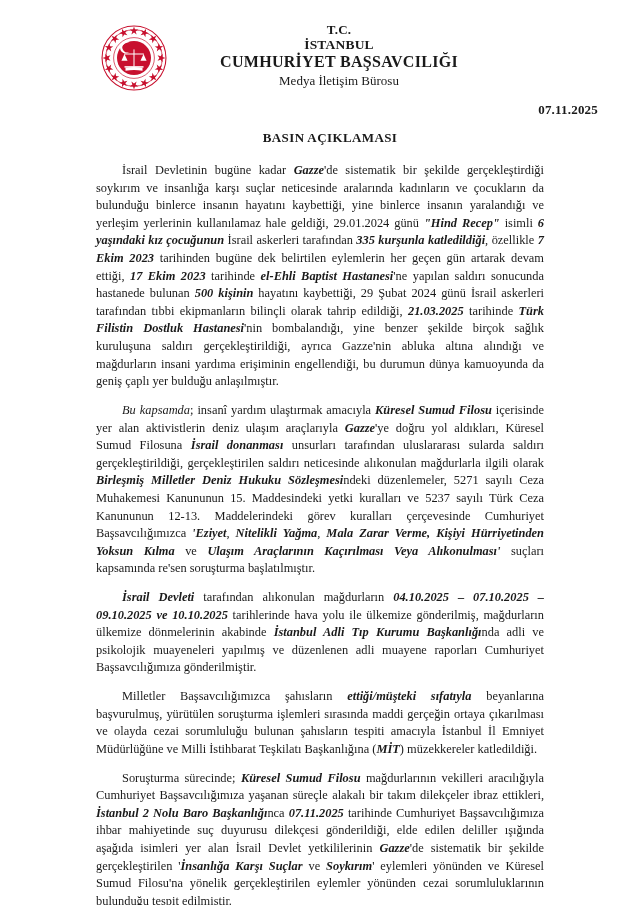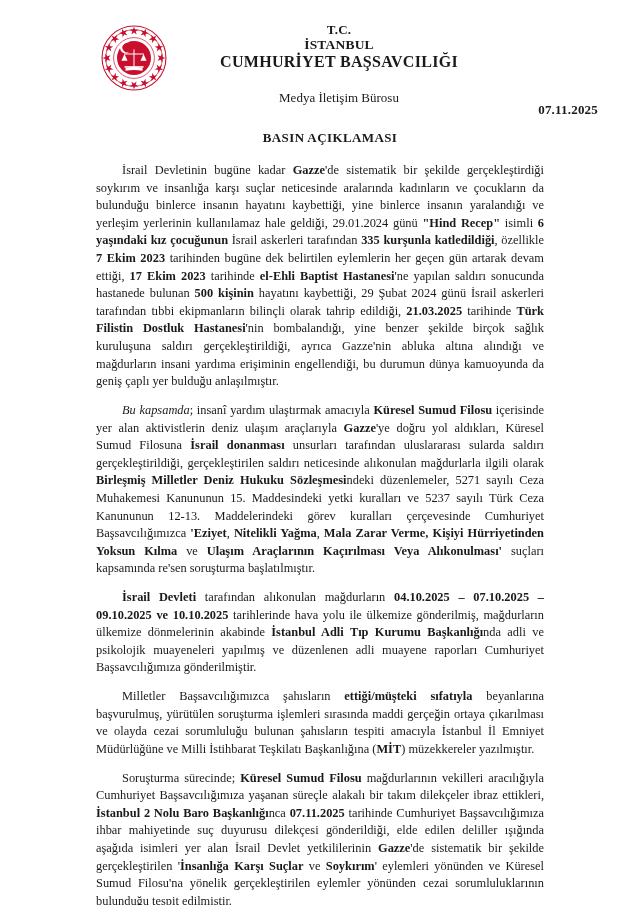--- a/index.html
+++ b/index.html
@@ -49,21 +49,21 @@
     font-weight: bold;
     font-size: 13.5px;
     letter-spacing: 0.2px;
   }
   .org-line-1 { font-size: 13px; }
   .org-line-2 { font-size: 13.5px; font-family: Liberation Serif, serif; }
   .org-line-3 { font-size: 16px; letter-spacing: 0.3px; }
   .org-line-4 {
     font-size: 13px;
     font-weight: normal;
-    margin-top: 18px;
+    margin-top: 1px;
   }
 
   .doc-date {
     position: absolute;
     right: 42px;
     top: 80px;
     font-weight: bold;
     font-size: 13px;
     letter-spacing: 0.2px;
   }
@@ -84,21 +84,21 @@
   }
   .content p {
     margin: 0 0 11px 0;
     text-align: justify;
     text-justify: inter-word;
     font-size: 12.4px;
     line-height: 1.42;
     text-indent: 26px;
     hyphens: none;
   }
-  b { font-weight: bold; }
+  b { font-weight: bold; font-style: italic; }
   i { }
 </style>
 </head>
 <body>
 
 <div class="page">
 
   <div class="header">
 
     <div class="emblem">
@@ -150,18 +150,18 @@
 
     <div class="doc-date">07.11.2025</div>
   </div>
 
   <div class="doc-title">BASIN AÇIKLAMASI</div>
 
   <div class="content">
     <p><span>İsrail Devletinin bugüne kadar </span><b>Gazze</b><span>'de sistematik bir şekilde gerçekleştirdiği soykırım ve insanlığa karşı suçlar neticesinde aralarında kadınların ve çocukların da bulunduğu binlerce insanın hayatını kaybettiği, yine binlerce insanın yaralandığı ve yerleşim yerlerinin kullanılamaz hale geldiği, 29.01.2024 günü </span><b>"Hind Recep"</b><span> isimli </span><b>6 yaşındaki kız çocuğunun</b><span> İsrail askerleri tarafından </span><b>335 kurşunla katledildiği</b><span>, özellikle </span><b>7 Ekim 2023</b><span> tarihinden bugüne dek belirtilen eylemlerin her geçen gün artarak devam ettiği, </span><b>17 Ekim 2023</b><span> tarihinde </span><b>el-Ehli Baptist Hastanesi</b><span>'ne yapılan saldırı sonucunda hastanede bulunan </span><b>500 kişinin</b><span> hayatını kaybettiği, 29 Şubat 2024 günü İsrail askerleri tarafından tıbbi ekipmanların bilinçli olarak tahrip edildiği, </span><b>21.03.2025</b><span> tarihinde </span><b>Türk Filistin Dostluk Hastanesi</b><span>'nin bombalandığı, yine benzer şekilde birçok sağlık kuruluşuna saldırı gerçekleştirildiği, ayrıca Gazze'nin abluka altına alındığı ve mağdurların insani yardıma erişiminin engellendiği, bu durumun dünya kamuoyunda da geniş çaplı yer bulduğu anlaşılmıştır.</span></p>
     <p><i>Bu kapsamda</i><span>; insanî yardım ulaştırmak amacıyla </span><b>Küresel Sumud Filosu</b><span> içerisinde yer alan aktivistlerin deniz ulaşım araçlarıyla </span><b>Gazze</b><span>'ye doğru yol aldıkları, Küresel Sumud Filosuna </span><b>İsrail donanması</b><span> unsurları tarafından uluslararası sularda saldırı gerçekleştirildiği, gerçekleştirilen saldırı neticesinde alıkonulan mağdurlarla ilgili olarak </span><b>Birleşmiş Milletler Deniz Hukuku Sözleşmesi</b><span>ndeki düzenlemeler, 5271 sayılı Ceza Muhakemesi Kanununun 15. Maddesindeki yetki kuralları ve 5237 sayılı Türk Ceza Kanununun 12-13. Maddelerindeki görev kuralları çerçevesinde Cumhuriyet Başsavcılığımızca </span><b>'Eziyet</b><span>, </span><b>Nitelikli Yağma</b><span>, </span><b>Mala Zarar Verme, Kişiyi Hürriyetinden Yoksun Kılma</b><span> ve </span><b>Ulaşım Araçlarının Kaçırılması Veya Alıkonulması'</b><span> suçları kapsamında re'sen soruşturma başlatılmıştır.</span></p>
     <p><b>İsrail Devleti</b><span> tarafından alıkonulan mağdurların </span><b>04.10.2025 – 07.10.2025 – 09.10.2025 ve 10.10.2025</b><span> tarihlerinde hava yolu ile ülkemize gönderilmiş, mağdurların ülkemize dönmelerinin akabinde </span><b>İstanbul Adli Tıp Kurumu Başkanlığı</b><span>nda adli ve psikolojik muayeneleri yapılmış ve düzenlenen adli muayene raporları Cumhuriyet Başsavcılığımıza gönderilmiştir.</span></p>
-    <p><span>Milletler Başsavcılığımızca şahısların </span><b>ettiği/müşteki sıfatıyla</b><span> beyanlarına başvurulmuş, yürütülen soruşturma işlemleri sırasında maddi gerçeğin ortaya çıkarılması ve olayda cezai sorumluluğu bulunan şahısların tespiti amacıyla İstanbul İl Emniyet Müdürlüğüne ve Milli İstihbarat Teşkilatı Başkanlığına (</span><b>MİT</b><span>) müzekkereler yazılmıştır.</span></p>
+    <p><span>Milletler Başsavcılığımızca şahısların </span><b>ettiği/müşteki sıfatıyla</b><span> beyanlarına başvurulmuş, yürütülen soruşturma işlemleri sırasında maddi gerçeğin ortaya çıkarılması ve olayda cezai sorumluluğu bulunan şahısların tespiti amacıyla İstanbul İl Emniyet Müdürlüğüne ve Milli İstihbarat Teşkilatı Başkanlığına (</span><b>MİT</b><span>) müzekkereler katledildiği.</span></p>
     <p><span>Soruşturma sürecinde; </span><b>Küresel Sumud Filosu</b><span> mağdurlarının vekilleri aracılığıyla Cumhuriyet Başsavcılığımıza yaşanan süreçle alakalı bir takım dilekçeler ibraz ettikleri, </span><b>İstanbul 2 Nolu Baro Başkanlığı</b><span>nca </span><b>07.11.2025</b><span> tarihinde Cumhuriyet Başsavcılığımıza ihbar mahiyetinde suç duyurusu dilekçesi gönderildiği, elde edilen deliller ışığında aşağıda isimleri yer alan İsrail Devlet yetkililerinin </span><b>Gazze</b><span>'de sistematik bir şekilde gerçekleştirilen '</span><b>İnsanlığa Karşı Suçlar</b><span> ve </span><b>Soykırım</b><span>' eylemleri yönünden ve Küresel Sumud Filosu'na yönelik gerçekleştirilen eylemler yönünden cezai sorumluluklarının bulunduğu tespit edilmiştir.</span></p>
 
   </div>
 
 </div>
 
 </body></html>

